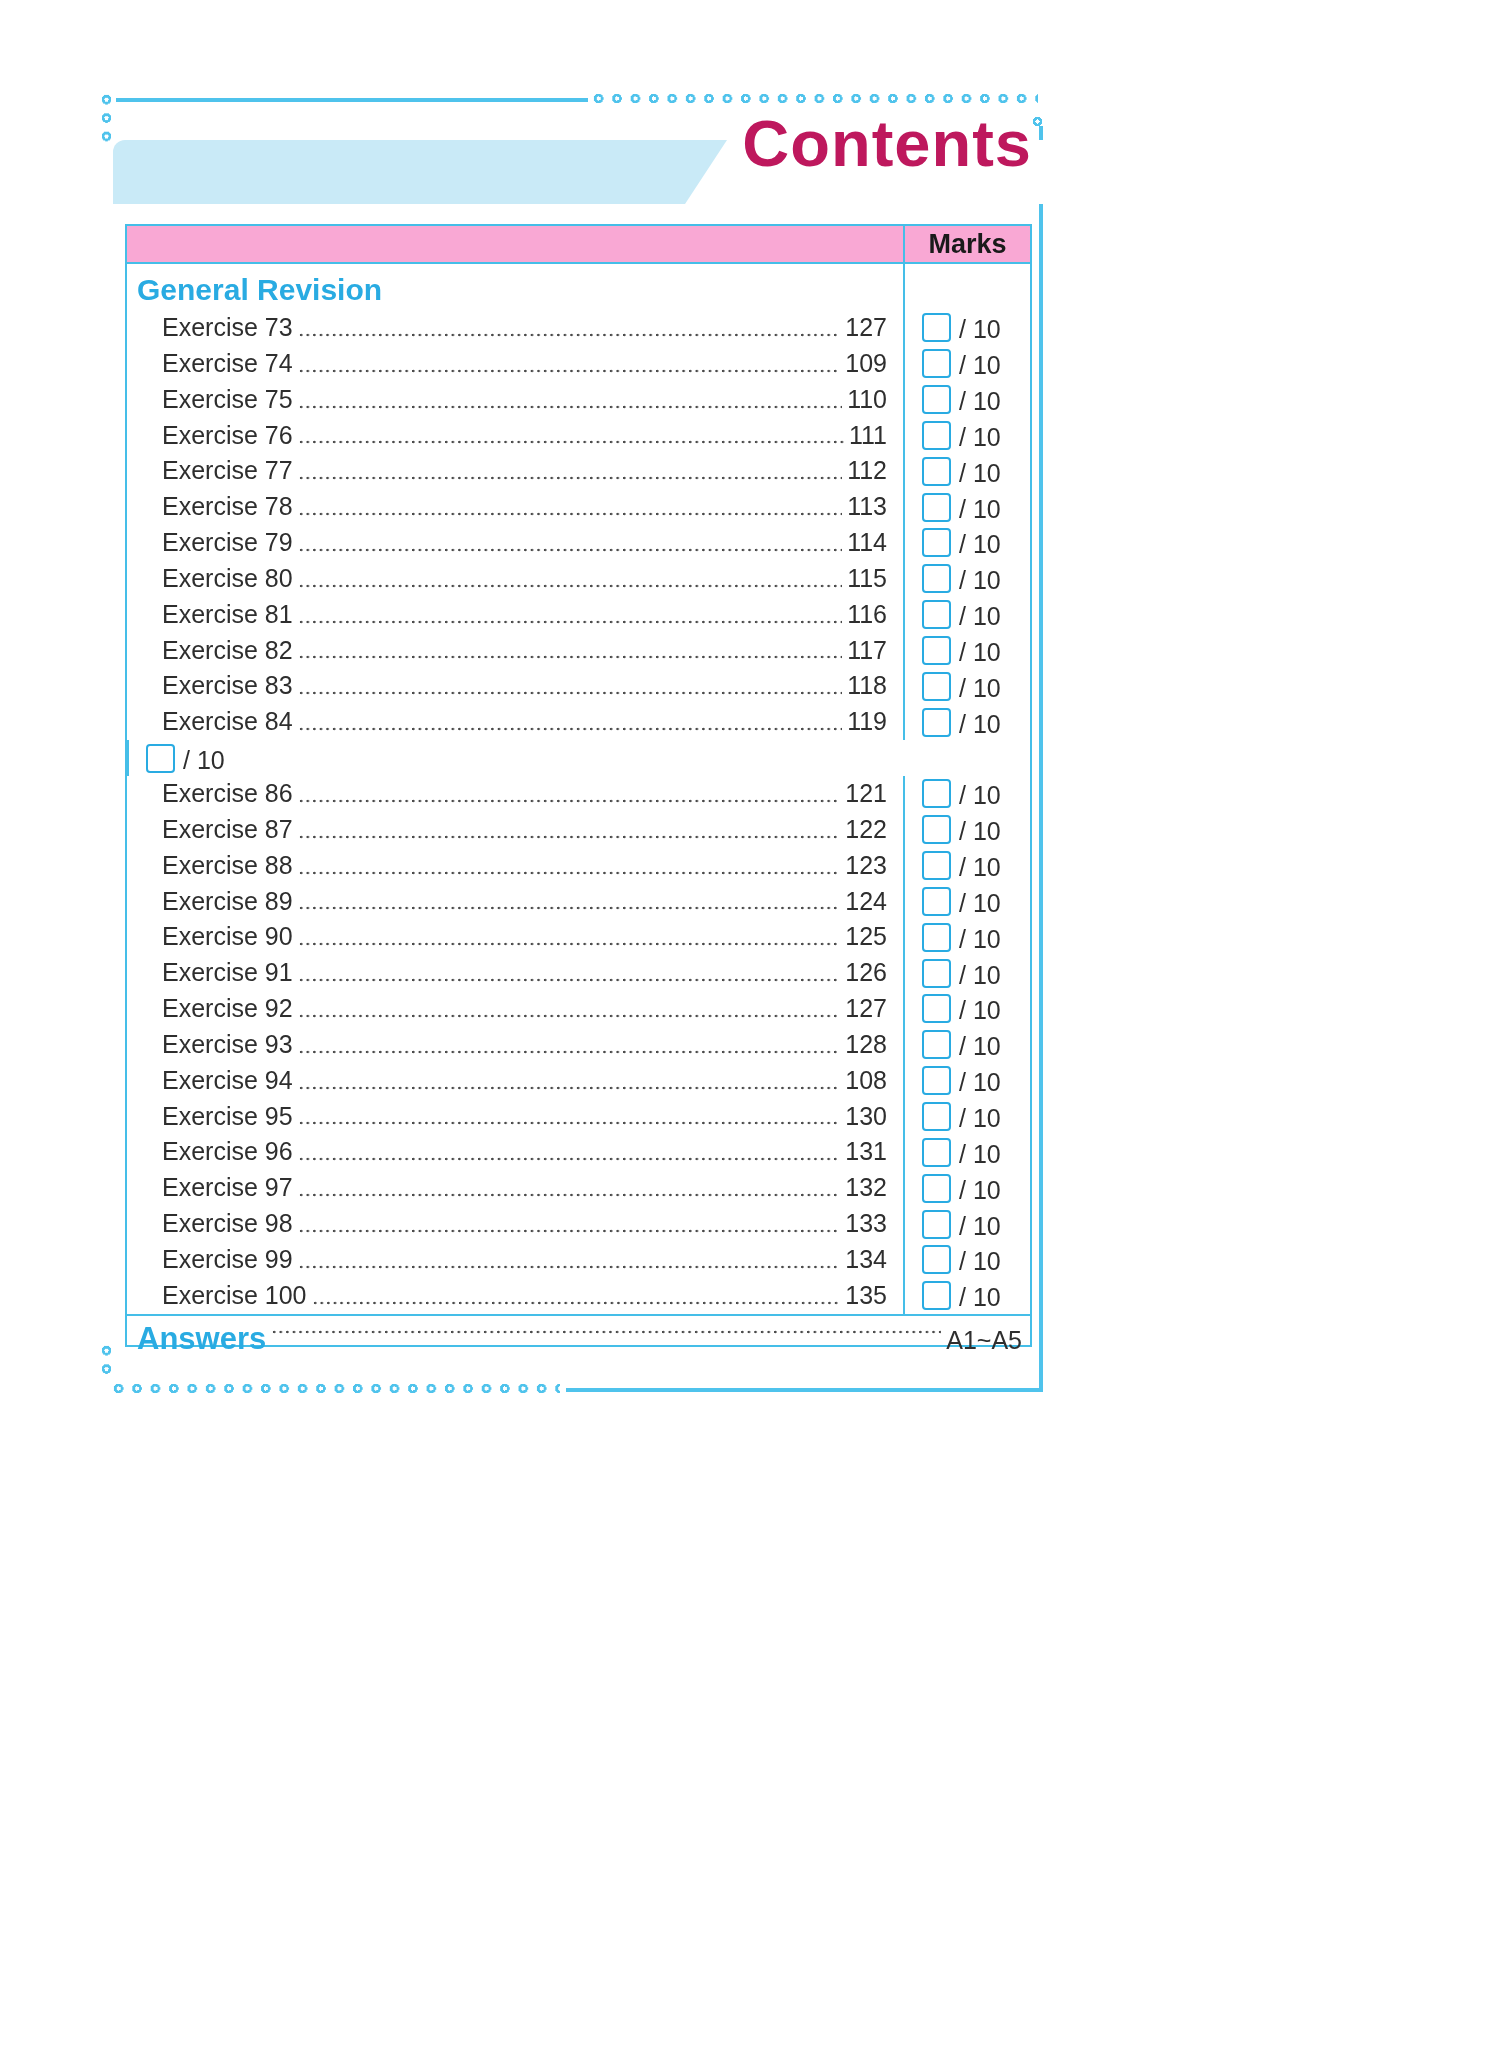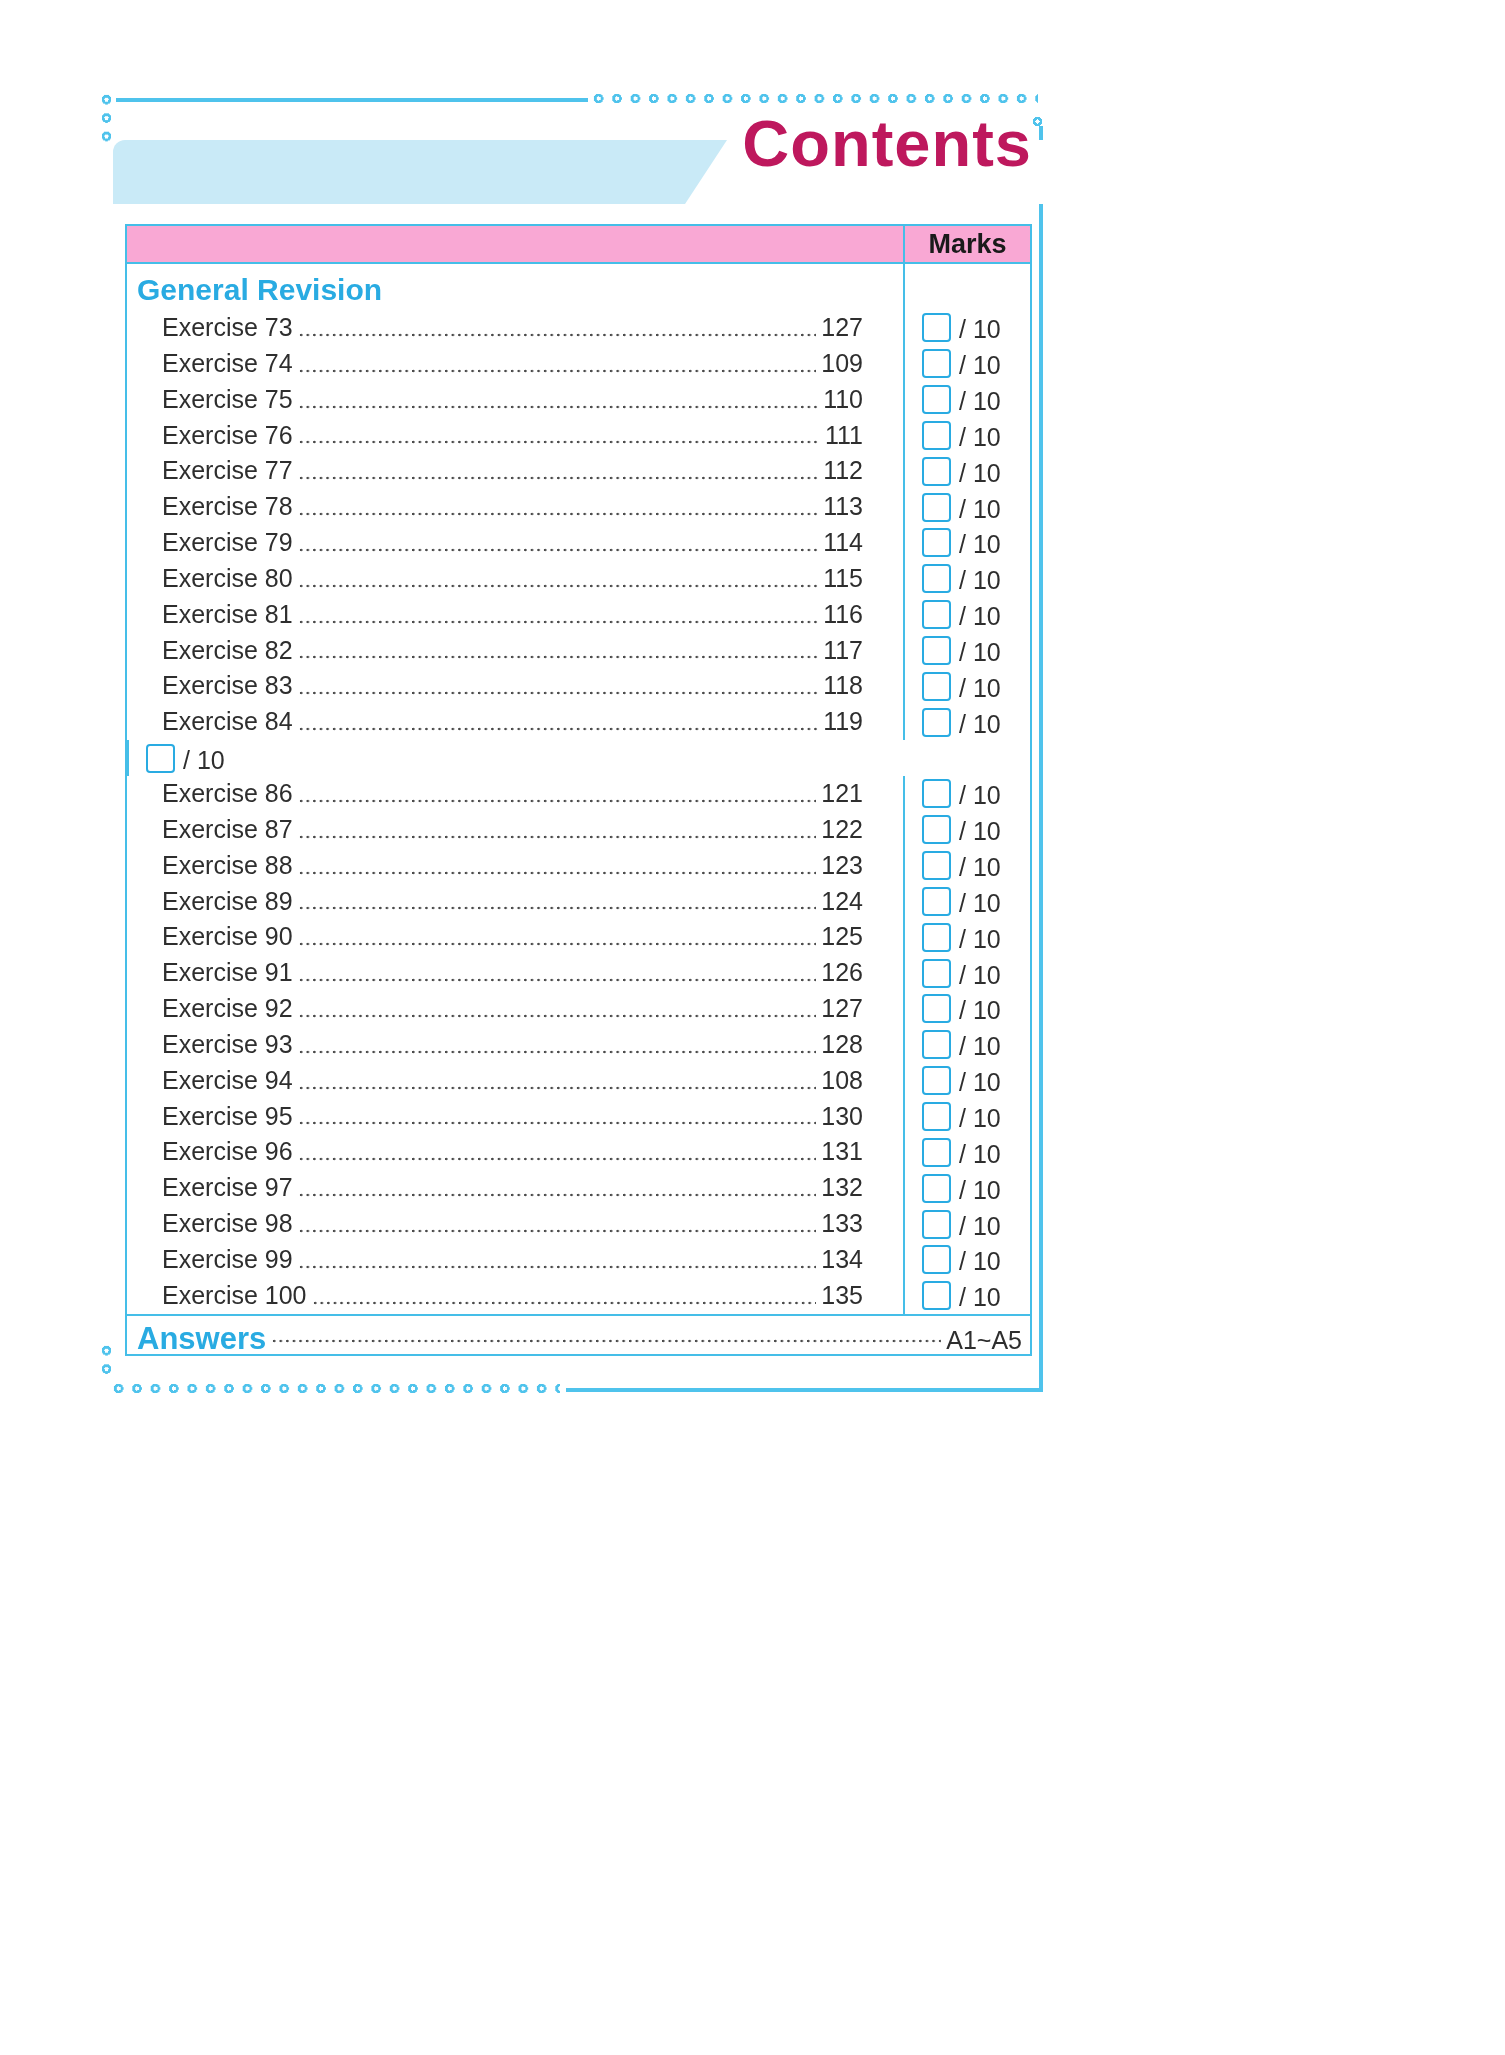--- a/index.html
+++ b/index.html
@@ -47,33 +47,33 @@
   .table-header { display:flex; height:38px; background:#f9a8d4; border-bottom:2px solid #45BEE8; }
   .header-spacer { flex:1; }
   .header-marks  { width:127px; border-left:2px solid #45BEE8; display:flex; align-items:center; justify-content:center;
                    font-weight:bold; font-size:27px; color:#1a1a1a; }
 
   .section-row   { display:flex; }
   .section-left  { flex:1; padding:9px 0 3px 10px; }
   .section-title { color:#29ABE2; font-weight:bold; font-size:30px; }
   .section-marks { width:127px; border-left:2px solid #45BEE8; }
 
-  .entry-row   { display:flex; height:35.85px;gap:24px; }
+  .entry-row   { display:flex; height:35.85px; }
   .entry-left  { flex:1; display:flex; align-items:baseline; padding:0 16px 0 35px;
                  font-size:25px; color:#2e2e2e; line-height:35.85px; }
   .entry-label { white-space:nowrap; }
   .leader { flex:1; align-self:flex-end; height:4px; margin:0 5px 9px 6px;
             background-image:radial-gradient(circle at 2px 2px, #4a4a4a 1.25px, rgba(0,0,0,0) 1.6px);
             background-size:6.6px 4px; background-repeat:repeat-x; }
   .entry-page  { white-space:nowrap; }
   .entry-marks { width:127px; border-left:2px solid #45BEE8; display:flex; align-items:center; padding-left:17px; }
   .marks-box   { width:29px; height:29px; border:2.5px solid #29ABE2; border-radius:4px; background:#ffffff; flex:0 0 auto; }
   .marks-score { font-size:25px; color:#2e2e2e; margin-left:8px; transform:translateY(2px); white-space:nowrap; }
 
-  .answers-row   { display:flex; align-items:baseline; border-top:2px solid #45BEE8; height:40px; padding:0 8px 0 10px; }
+  .answers-row   { display:flex; align-items:baseline; border-top:2px solid #45BEE8; height:31px; padding:0 8px 0 10px; }
   .answers-label { color:#29ABE2; font-weight:bold; font-size:31px; line-height:46px; white-space:nowrap; }
   .answers-leader{ margin-bottom:11px; }
   .answers-page  { font-size:25px; color:#2e2e2e; white-space:nowrap; }
 </style>
 </head>
 <body>
 
 <div class="page">
 
   <div class="line frame-top-line"></div>

